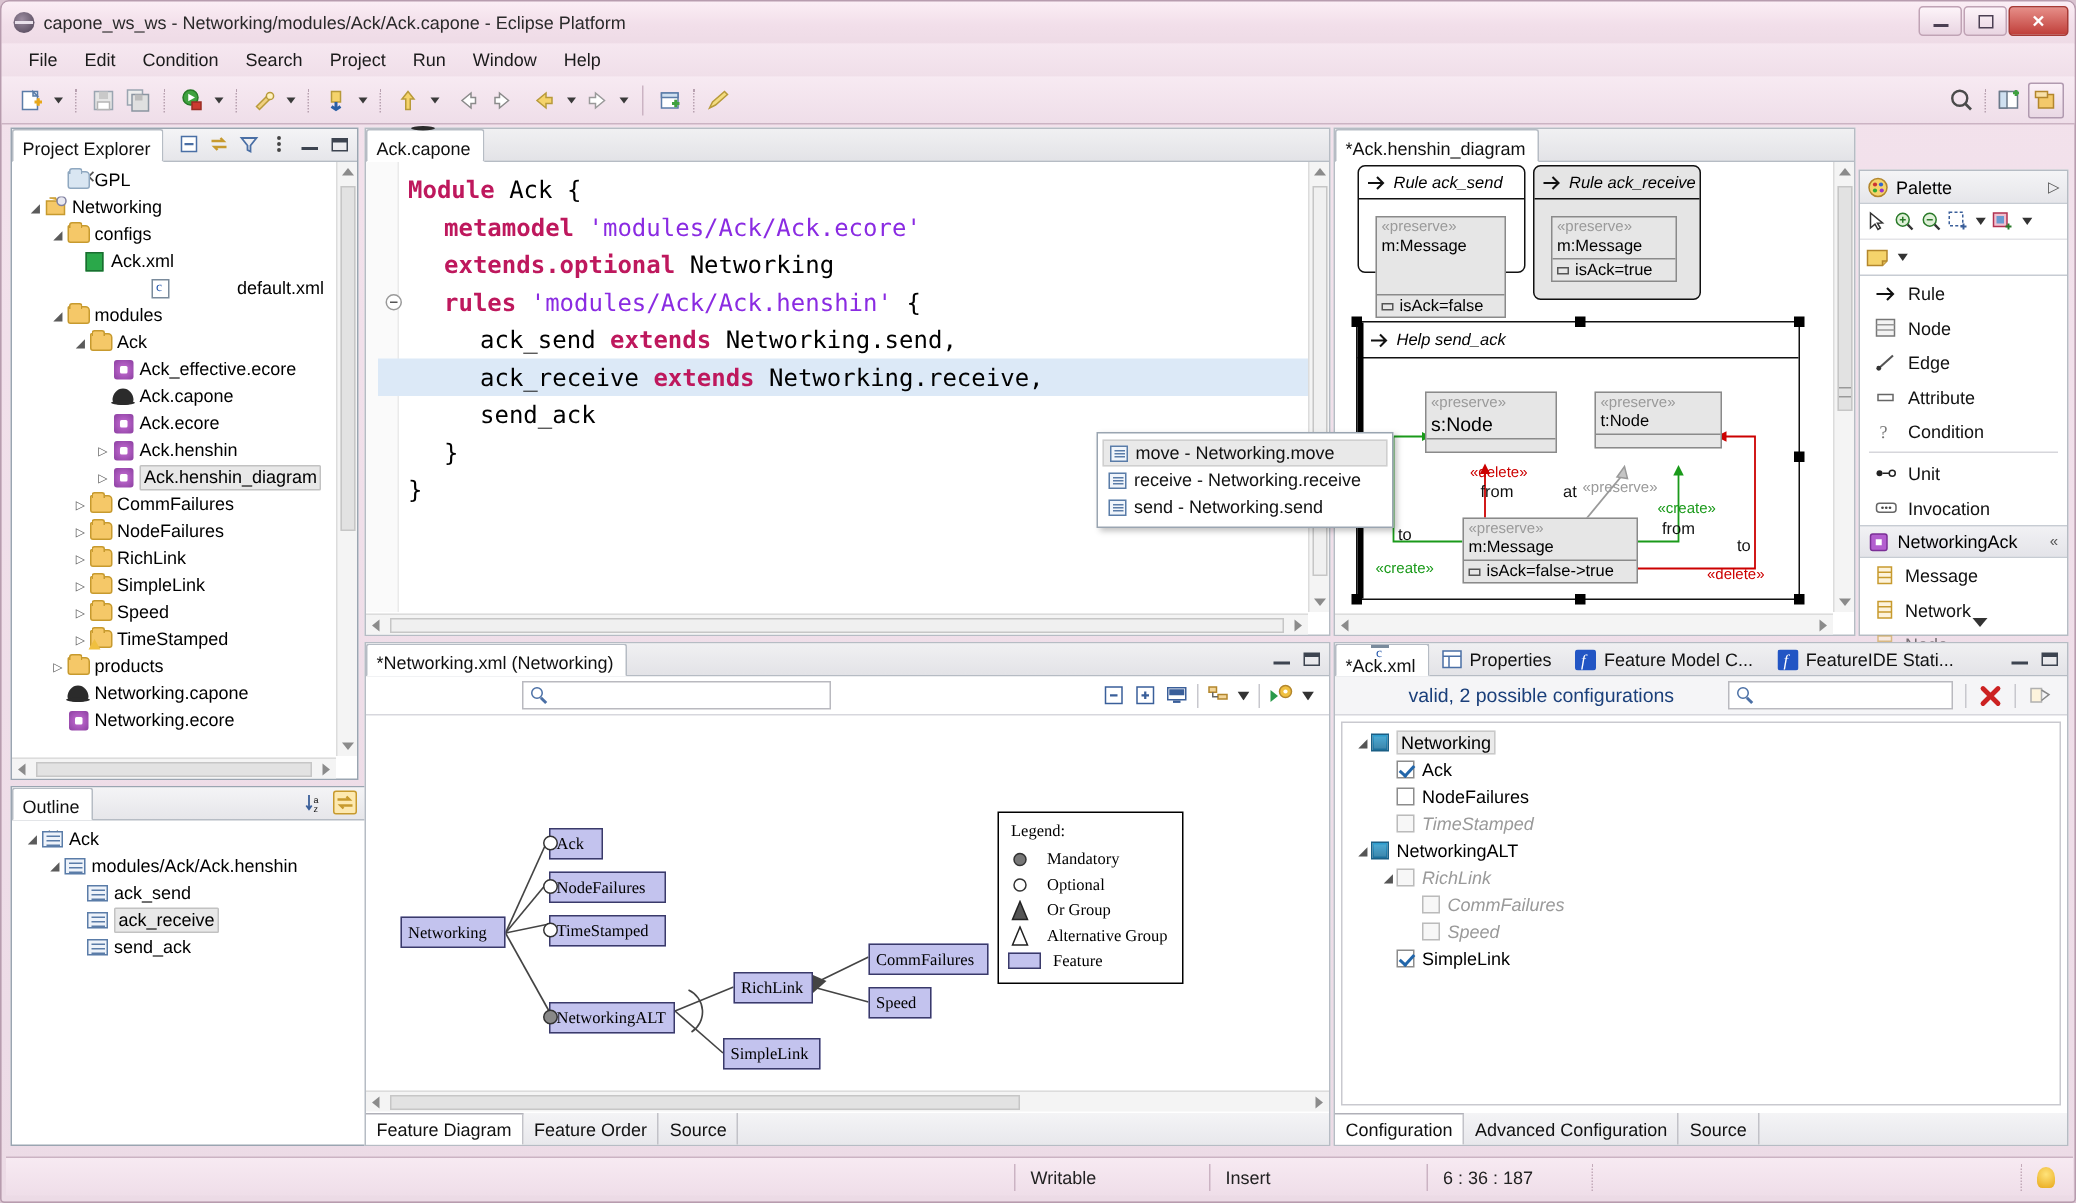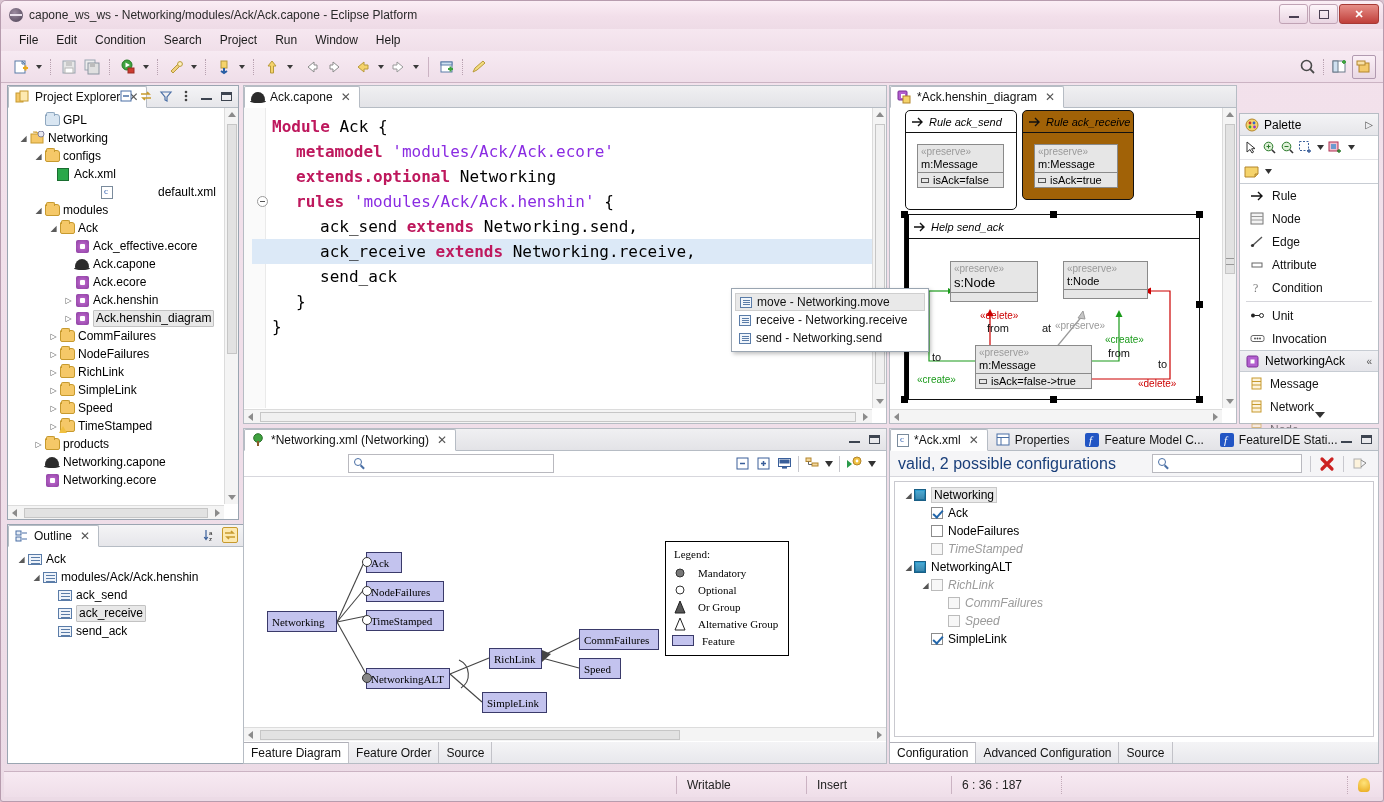--- a/index.html
+++ b/index.html
@@ -72,21 +72,21 @@
   .vtabs{
     height:22px;background:linear-gradient(180deg,#f0f0f2,#e3e3e7);
     display:flex;align-items:stretch;border-bottom:1px solid #b6bcc4;
     position:relative;
   }
   .vtab{
     display:flex;align-items:center;gap:5px;padding:0 8px;font-size:12px;color:#111;
     background:transparent;
   }
   .vtab.active{background:#fff;border-top:1px solid #b6bcc4;border-left:1px solid #b6bcc4;border-right:1px solid #b6bcc4;
-    border-bottom:1px solid #fff;margin-bottom:-1px;border-radius:2px 2px 0 0;}
+    border-bottom:1px solid #fff;margin-bottom:-1px;border-radius:2px 2px 0 0;flex-direction:column;}
   .vtab .x{font-size:12px;color:#555;margin-left:3px;}
   .vtoolbtns{position:absolute;right:4px;top:2px;display:flex;align-items:center;gap:4px;}
   .vtoolbtn{width:16px;height:16px;display:flex;align-items:center;justify-content:center;}
   .mini{width:11px;height:2px;background:#3d4450;margin-top:6px;}
   .maxi{width:11px;height:9px;border:1px solid #3d4450;border-top-width:3px;}
   
   .tree{font-size:12px;color:#000;padding:3px 0 0 0;overflow:hidden;}
   .trow{display:flex;align-items:center;height:18px;white-space:nowrap;}
   .trow .arr{width:11px;text-align:center;color:#5b5b5b;font-size:8px;flex:0 0 11px;}
   .trow .ico{width:16px;height:15px;margin-right:3px;flex:0 0 16px;display:flex;align-items:center;justify-content:center;}
@@ -653,38 +653,38 @@
               <rect x="4" y="4" width="4" height="4" fill="#fff"></rect>
               <rect x="6" y="6" width="7" height="7" fill="#f5d36b" stroke="#b3862c"></rect>
             </svg>
           <span>*Ack.henshin_diagram</span>
           <span class="x">✕</span>
         </div>
       </div>
 
       <div style="position:absolute;left:0;top:22px;right:14px;bottom:15px;overflow:hidden;background:#fff;">
 
-        <div style="position:absolute;left:15px;top:2px;width:112px;height:100px;border:1px solid #111;border-radius:5px;background:#fff;">
+        <div style="position:absolute;left:15px;top:2px;width:112px;height:72px;border:1px solid #111;border-radius:5px;background:#fff;">
           <div style="height:22px;border-bottom:1px solid #111;display:flex;align-items:center;gap:4px;padding-left:5px;">
             <svg width="14" height="12">
                 <path d="M1 6h10M7 2l4 4-4 4" stroke="#111" stroke-width="1.4" fill="none"></path>
               </svg>
             <span style="font-style:italic;font-size:11px;">Rule ack_send</span>
           </div>
           <div style="position:absolute;left:11px;top:33px;width:87px;border:1px solid #8a8a8a;background:#e6e6e6;">
             <div style="font-size:10px;color:#9a9a9a;padding:1px 3px;">«preserve»</div>
             <div style="font-size:11px;padding:0 3px 2px 3px;">m:Message</div>
-            <div style="border-top:1px solid #8a8a8a;display:flex;align-items:center;gap:4px;padding:1px 3px;font-size:11px;">
+            <div style="border-top:1px solid #8a8a8a;display:flex;align-items:center;gap:4px;padding:1px 3px;font-size:11px;margin-top:24px;">
               <span style="display:inline-block;width:8px;height:5px;border:1px solid #555;"></span>
               <span>isAck=false</span>
             </div>
           </div>
         </div>
 
-        <div style="position:absolute;left:132px;top:2px;width:112px;height:90px;border:1px solid #111;border-radius:5px;background:#a16207;">
+        <div style="position:absolute;left:132px;top:2px;width:112px;height:90px;border:1px solid #111;border-radius:5px;background:#e5e5e5;">
           <div style="height:22px;border-bottom:1px solid #111;display:flex;align-items:center;gap:4px;padding-left:5px;">
             <svg width="14" height="12">
                 <path d="M1 6h10M7 2l4 4-4 4" stroke="#111" stroke-width="1.4" fill="none"></path>
               </svg>
             <span style="font-style:italic;font-size:11px;">Rule ack_receive</span>
           </div>
           <div style="position:absolute;left:11px;top:33px;width:84px;border:1px solid #8a8a8a;background:#e6e6e6;">
             <div style="font-size:10px;color:#9a9a9a;padding:1px 3px;">«preserve»</div>
             <div style="font-size:11px;padding:0 3px 2px 3px;">m:Message</div>
             <div style="border-top:1px solid #8a8a8a;display:flex;align-items:center;gap:4px;padding:1px 3px;font-size:11px;">
@@ -1136,21 +1136,21 @@
           <div class="vtoolbtn">
               <span class="mini"></span>
             </div>
           <div class="vtoolbtn">
               <span class="maxi"></span>
             </div>
         </div>
       </div>
 
       <div style="position:absolute;left:0;top:22px;right:0;height:26px;background:#f5f5f7;display:flex;align-items:center;border-bottom:1px solid #d7d7dd;">
-        <div style="padding-left:8px;font-size:16px;color:#1a3f7a;">valid, 2 possible configurations</div>
+        <div style="padding-left:8px;font-size:13px;color:#1a3f7a;margin-left:41px;">valid, 2 possible configurations</div>
         <div style="flex:1"></div>
         <div class="searchbox" style="flex:0 0 150px;max-width:150px;">
           <span class="mag"></span>
           <span></span>
         </div>
         <div style="width:1px;height:16px;background:#c8c8ce;margin:0 8px;"></div>
         <div>
             <svg width="16" height="16">
               <path d="M3 3 L13 13 M13 3 L3 13" stroke="#cc2222" stroke-width="3.2" stroke-linecap="round"></path>
             </svg>

